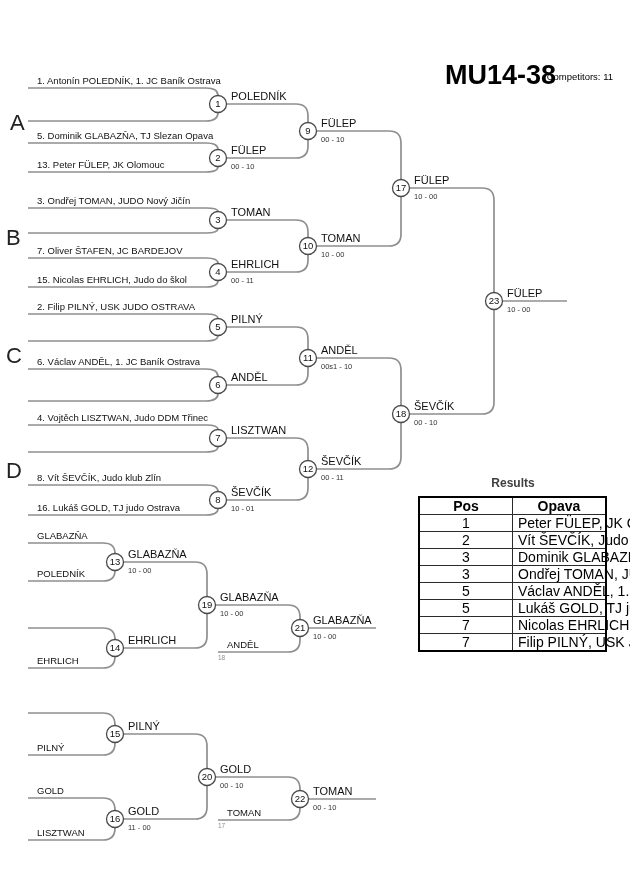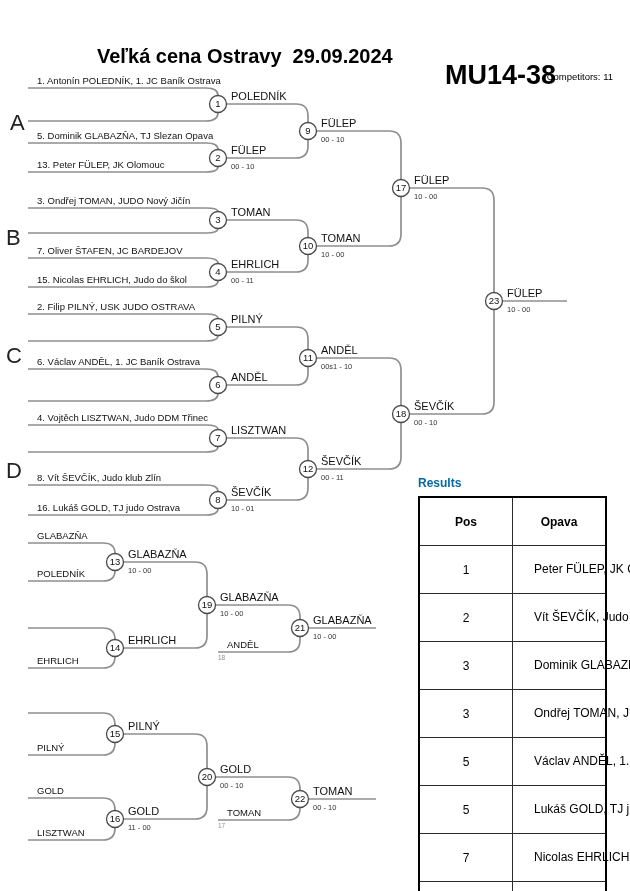--- a/index.html
+++ b/index.html
@@ -27,40 +27,39 @@
   #bracket-svg text{font-family:"Liberation Sans", sans-serif;}
   .bline{fill:none;stroke:#8f8f8f;stroke-width:1.7px;}
   .mcircle{fill:#ffffff;stroke:#4a4a4a;stroke-width:1.3px;}
   .mnum{font-size:9.5px;fill:#111;text-anchor:middle;}
   .entry-text{font-size:9.5px;fill:#111;}
   .winner-text{font-size:11px;fill:#111;}
   .score-text{font-size:7.5px;fill:#333;}
   .sub-text{font-size:6.5px;fill:#8c8c8c;}
   .group-letter{font-size:22px;fill:#222;}
   .results-panel{position:absolute;left:418px;top:476px;width:190px;}
-  .results-title{font-weight:bold;font-size:12px;color:#0369a1;margin:0 0 6px 0;}
+  .results-title{text-align:center;font-weight:bold;font-size:12px;color:#404040;margin:0 0 6px 0;}
   table.results{
     border-collapse:collapse;table-layout:fixed;width:189px;
     border:2px solid #000;
   }
   table.results th, table.results td{
     border:1px solid #2a2a2a;
-    font-size:12px;height:15px;padding:16px;vertical-align:middle;color:#000;
+    font-size:14px;height:15px;padding:0;vertical-align:middle;color:#000;
   }
   table.results th{font-weight:bold;text-align:center;}
   td.pos-cell{width:36px;text-align:center;}
   td.name-cell{width:151px;overflow:visible;}
   td.name-cell .name-text{white-space:nowrap;padding-left:5px;line-height:15px;}
 </style>
 </head>
 <body>
 
 <div class="page">
 
-  <div class="title-main">Veľká cena Ostravy  29.09.2024</div>
   <div class="title-cat">MU14-38</div>
   <div class="competitors">Competitors: 11</div>
 
   <svg id="bracket-svg" width="630" height="891" viewBox="0 0 630 891">
       <text x="10" y="130" class="group-letter">A</text>
       <text x="6" y="245" class="group-letter">B</text>
       <text x="6" y="363" class="group-letter">C</text>
       <text x="6" y="478" class="group-letter">D</text>
       <path d="M 28 88 H 206 Q 218 88 218 95.5 V 95.5" class="bline"></path>
       <text x="37" y="84" class="entry-text">1. Antonín POLEDNÍK, 1. JC Baník Ostrava</text>

